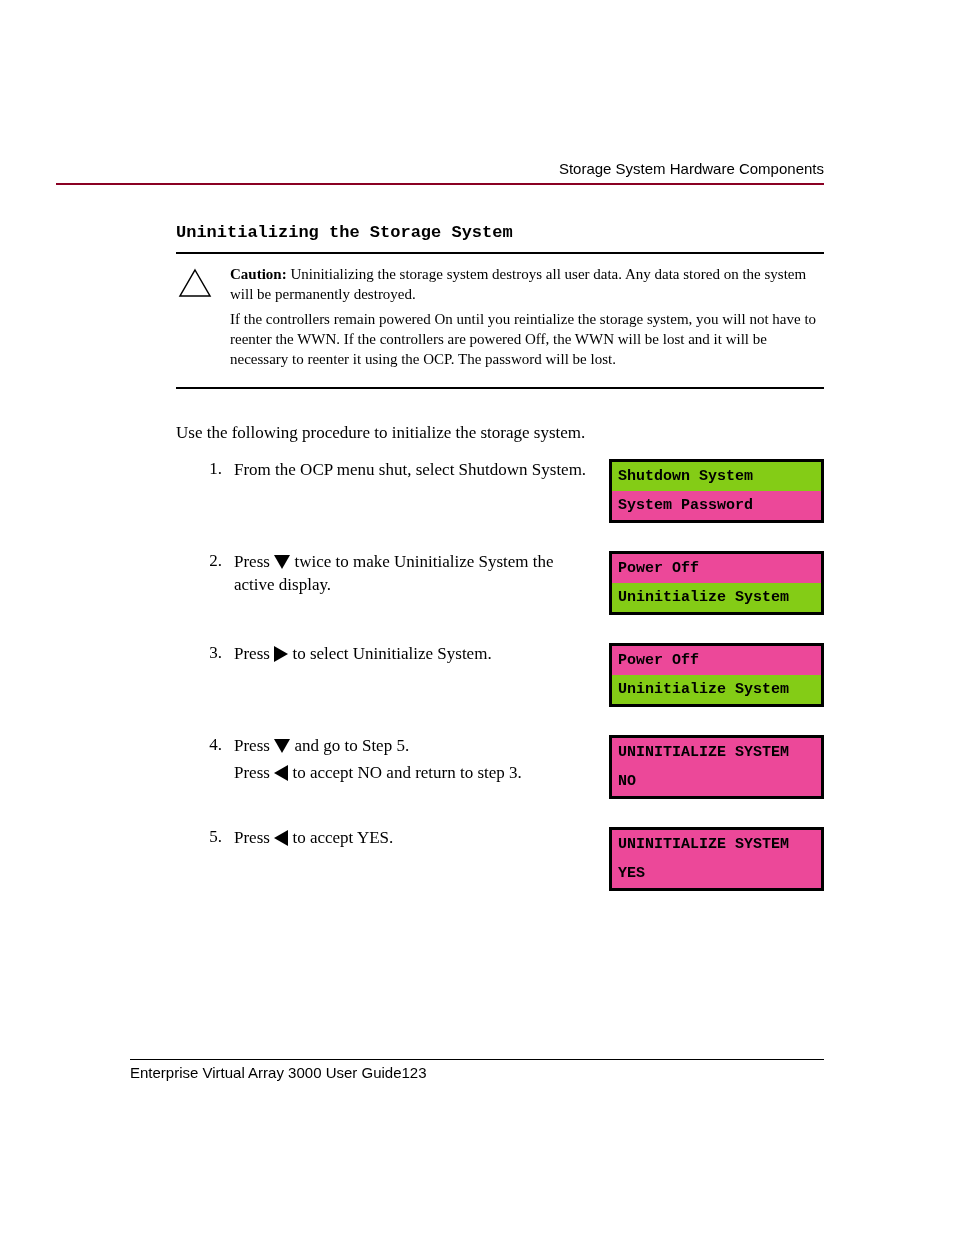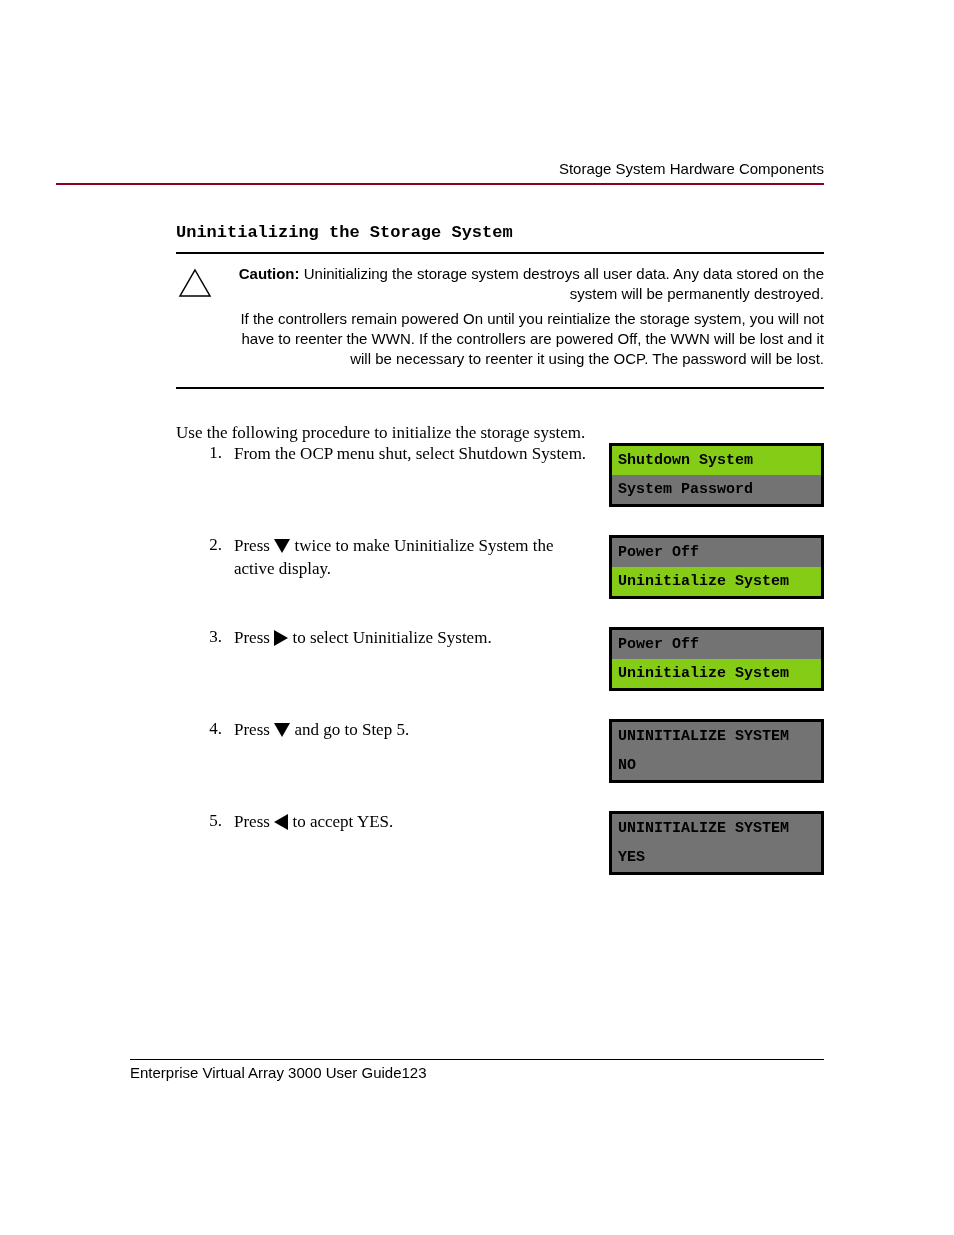--- a/index.html
+++ b/index.html
@@ -49,33 +49,33 @@
   }
   .caution-icon {
     width: 38px;
     flex: 0 0 38px;
     display: flex;
     align-items: flex-start;
     justify-content: center;
     padding-top: 4px;
   }
   .caution-text {
-    font-family: Liberation Sans, sans-serif;
+    font-family: Liberation Serif, serif;
     font-size: 15px;
     line-height: 1.35;
-    text-align: right;
   }
   .caution-text .label {
     font-weight: bold;
   }
   .caution-text p {
     margin-bottom: 4px;
   }
   .lead-text {
     font-size: 17px;
+    margin-bottom: 16px;
   }
   .step-row {
     display: flex;
     align-items: flex-start;
     margin-bottom: 28px;
     gap: 12px;
   }
   .step-num {
     width: 24px;
     flex: 0 0 24px;
@@ -124,21 +124,21 @@
     font-family: "Courier New", Courier, monospace;
     font-weight: bold;
     font-size: 15px;
     padding: 6px 6px;
     white-space: nowrap;
   }
   .ocp-line.highlight {
     background: #84cc16;
   }
   .ocp-line.white {
-    background: #737373;
+    background: #ec4899;
   }
   .ocp-line.right {
     text-align: left;
   }
   .footer {
     position: absolute;
     left: 130px;
     right: 130px;
     bottom: 154px;
   }
@@ -206,20 +206,21 @@
       <div class="ocp-panel">
         <div class="ocp-line white">Power Off</div>
         <div class="ocp-line highlight">Uninitialize System</div>
       </div>
     </div>
 
     <div class="step-row">
       <div class="step-num">4.</div>
       <div class="step-body">
         <div class="line"><span>Press </span><span class="arrow arrow-down"></span><span> and go to Step 5.</span></div>
+        <div class="line"><span>Press </span><span class="arrow arrow-left"></span><span> to accept NO and return to step 3.</span></div>
       </div>
       <div class="ocp-panel">
         <div class="ocp-line white">UNINITIALIZE SYSTEM</div>
         <div class="ocp-line white right">NO</div>
       </div>
     </div>
 
     <div class="step-row">
       <div class="step-num">5.</div>
       <div class="step-body">

